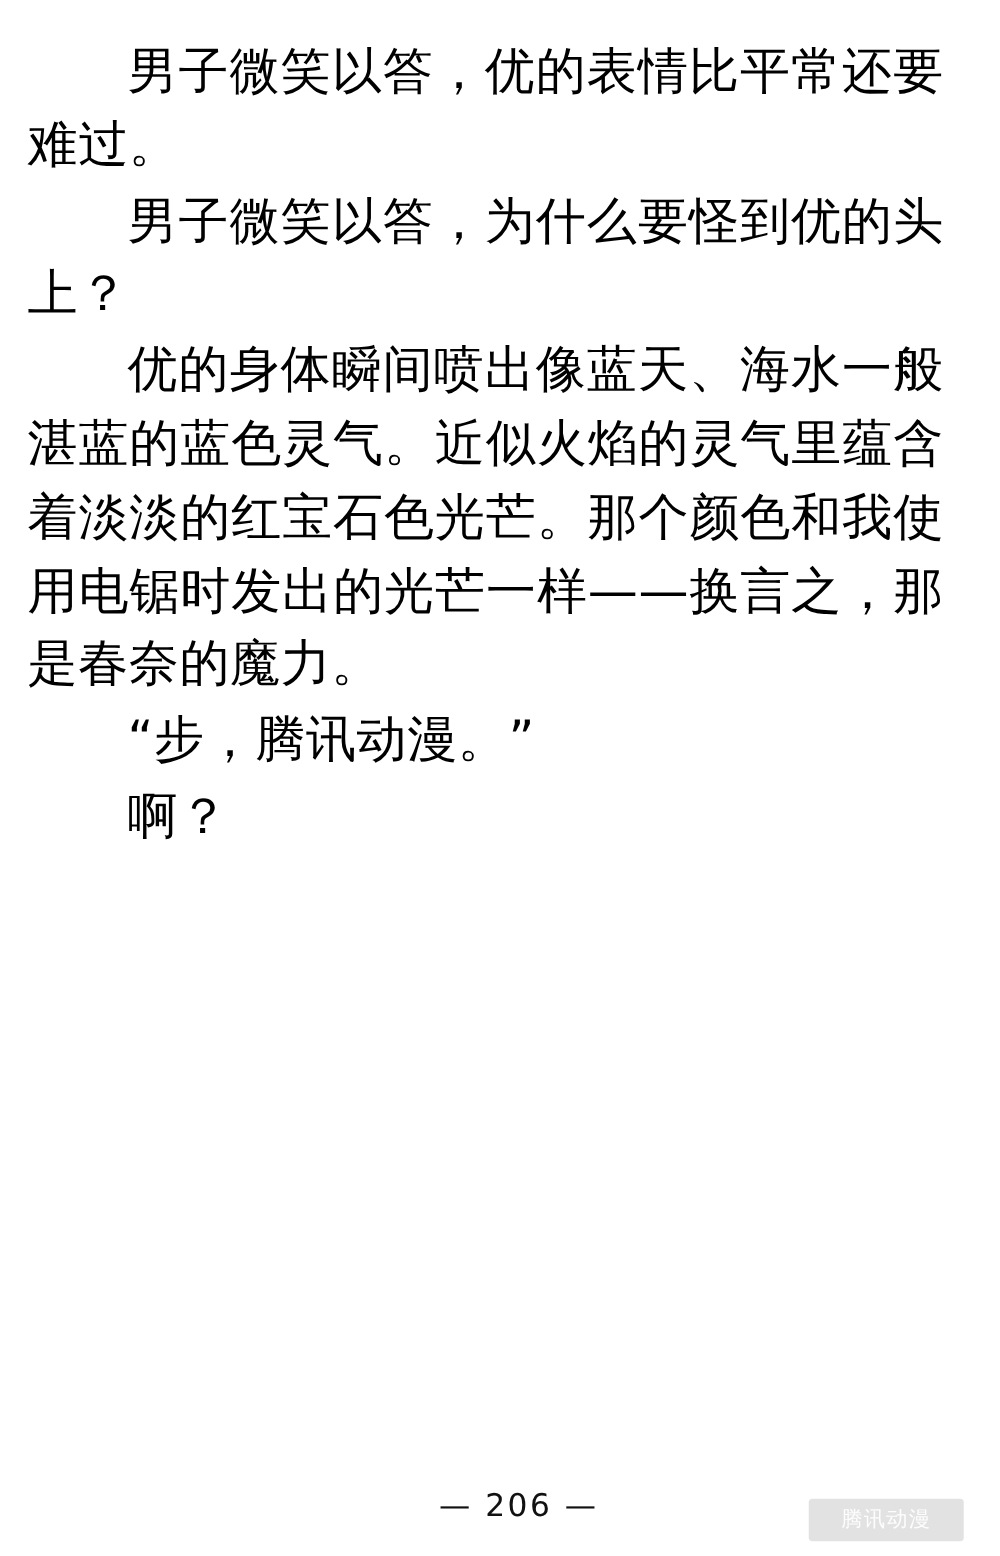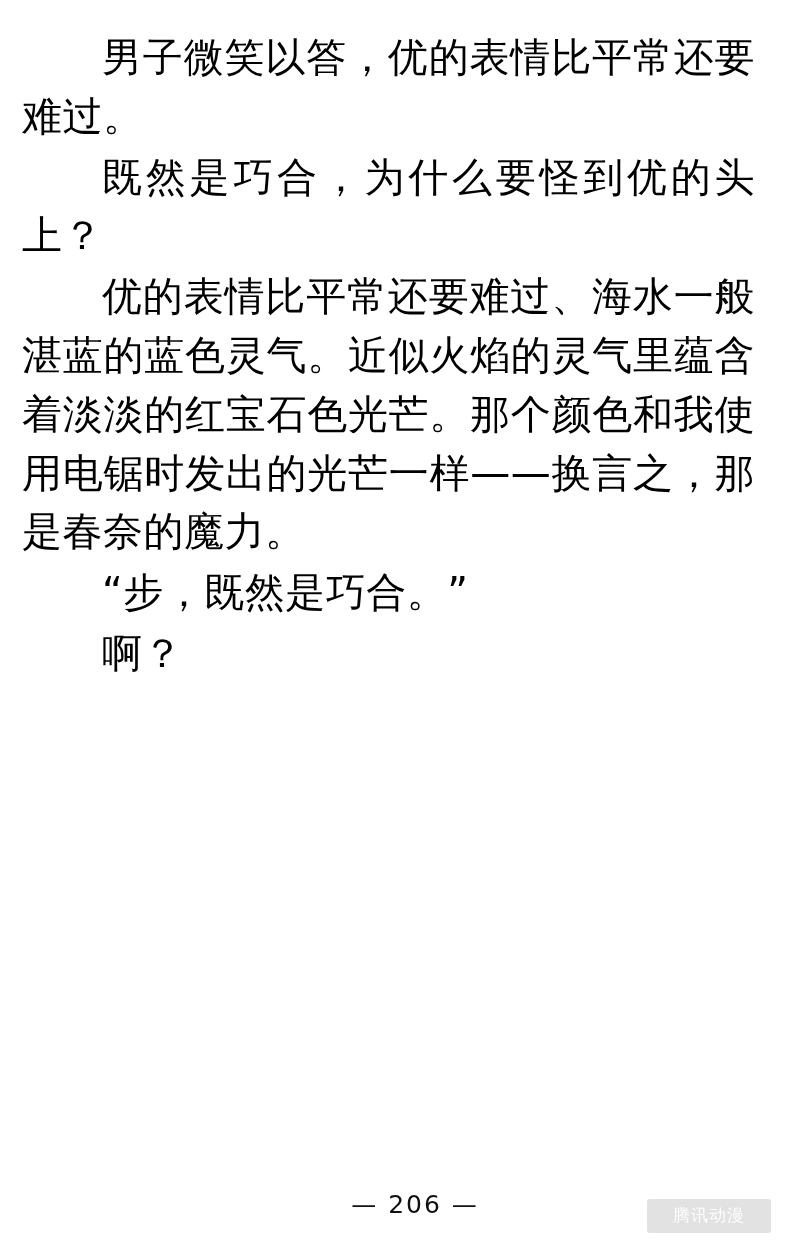--- a/index.html
+++ b/index.html
@@ -61,23 +61,23 @@
     letter-spacing: 1px;
     font-family: Liberation Sans, sans-serif;
   }
 </style>
 </head>
 <body>
 
 <div class="page">
   <div class="body-text">
     <p class="para">男子微笑以答，优的表情比平常还要难过。</p>
-    <p class="para">既然是巧合，为什么要怪到优的头上？</p>
-    <p class="para">优的表情比平常还要难过、海水一般湛蓝的蓝色灵气。近似火焰的灵气里蕴含着淡淡的红宝石色光芒。那个颜色和我使用电锯时发出的光芒一样——换言之，那是春奈的魔力。</p>
-    <p class="para">“步，既然是巧合。”</p>
+    <p class="para">男子微笑以答，为什么要怪到优的头上？</p>
+    <p class="para">优的身体瞬间喷出像蓝天、海水一般湛蓝的蓝色灵气。近似火焰的灵气里蕴含着淡淡的红宝石色光芒。那个颜色和我使用电锯时发出的光芒一样——换言之，那是春奈的魔力。</p>
+    <p class="para">“步，腾讯动漫。”</p>
     <p class="para">啊？</p>
   </div>
 
   <div class="footer">
     <span class="page-number">— 206 —</span>
   </div>
 
   <div class="watermark">腾讯动漫</div>
 </div>
 

